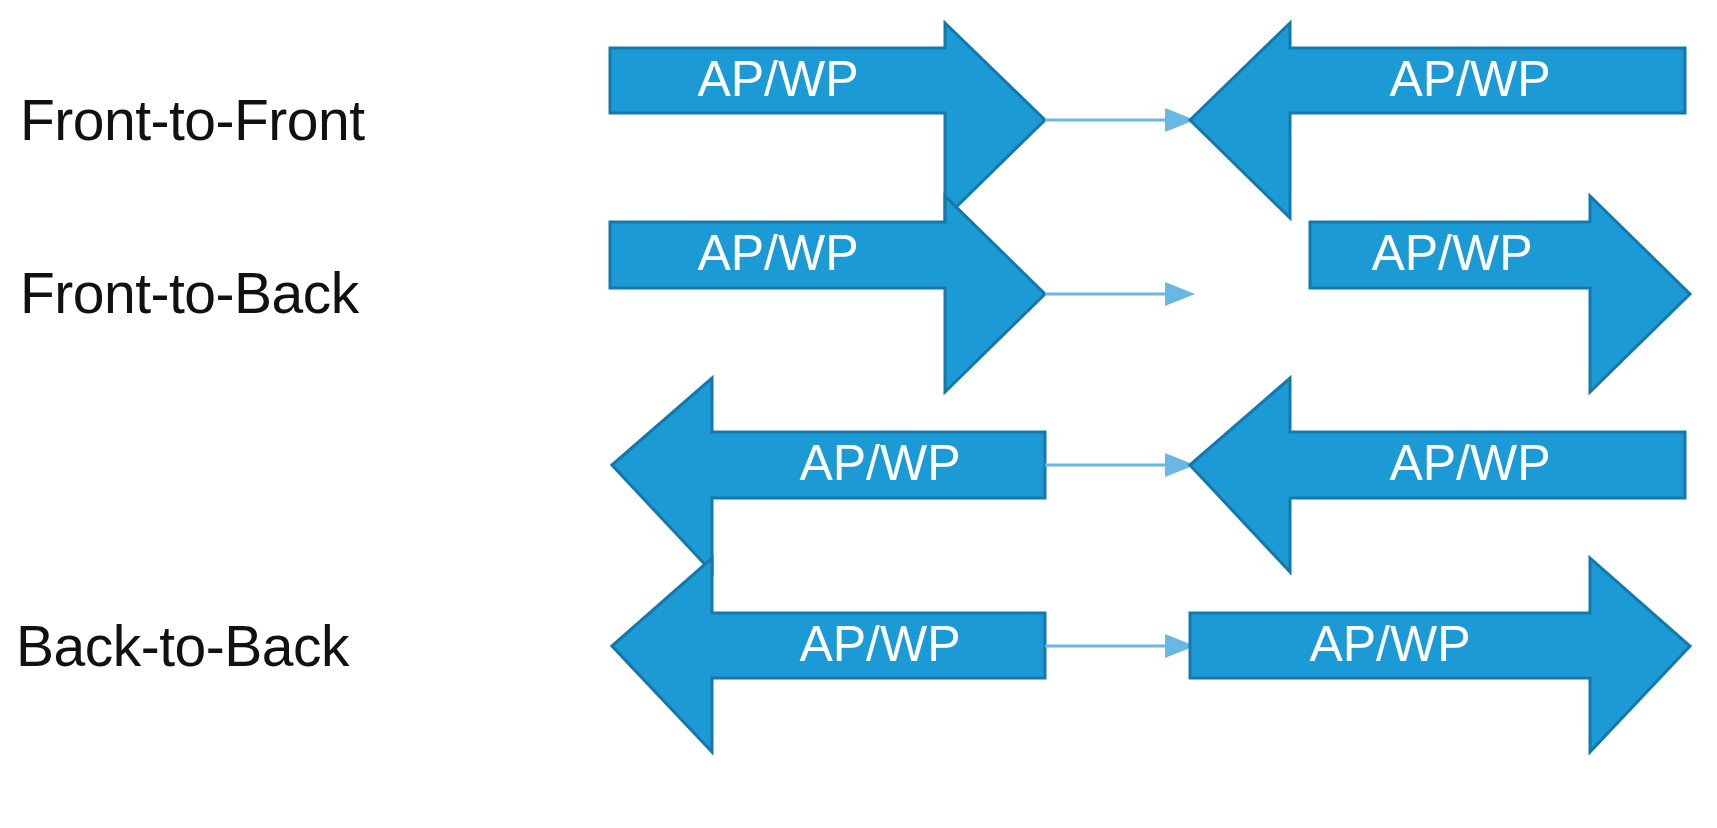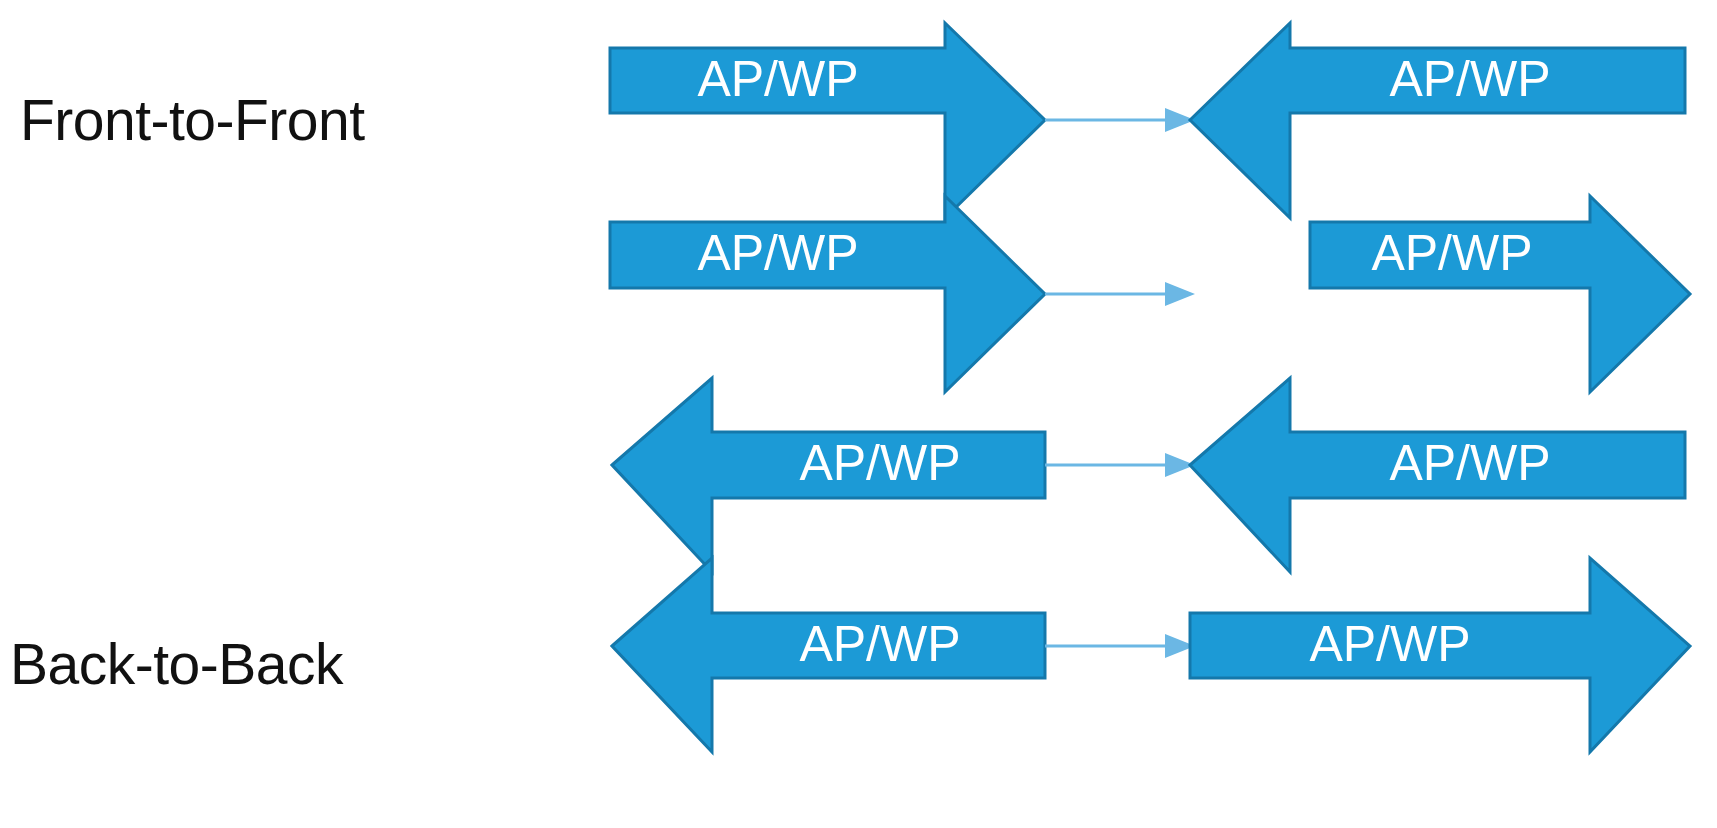--- a/index.html
+++ b/index.html
@@ -36,23 +36,24 @@
   .conn{ stroke:#6BB7E4; stroke-width:3; fill:none; }
   .connhead{ fill:#6BB7E4; stroke:none; }
 </style>
 </head>
 <body>
 
 <div id="diagram">
 
   <div class="row-label" style="left:20px; top:92px;">Front-to-Front</div>
 
+  <div class="row-label" style="left:20px; top:265px;">Front-to-Back</div>
 
 
-  <div class="row-label" style="left:10px; top:618px;margin-top:18px;">Back-to-Back</div>
+  <div class="row-label" style="left:16px; top:618px;">Back-to-Back</div>
 
   <svg width="1717" height="828" viewBox="0 0 1717 828" style="position:absolute;left:0;top:0;">
 
     <polygon class="blk" fill="#1C9AD6" points="610,48 945,48 945,23 1045,120 945,218 945,113 610,113"></polygon>
     <text class="arrow-text" x="778" y="83">AP/WP</text>
 
     <line class="conn" x1="1045" y1="120" x2="1185" y2="120"></line>
     <polygon class="connhead" points="1165,108 1195,120 1165,132"></polygon>
 
     <polygon class="blk" fill="#1C9AD6" points="1190,120 1290,23 1290,48 1685,48 1685,113 1290,113 1290,218"></polygon>

